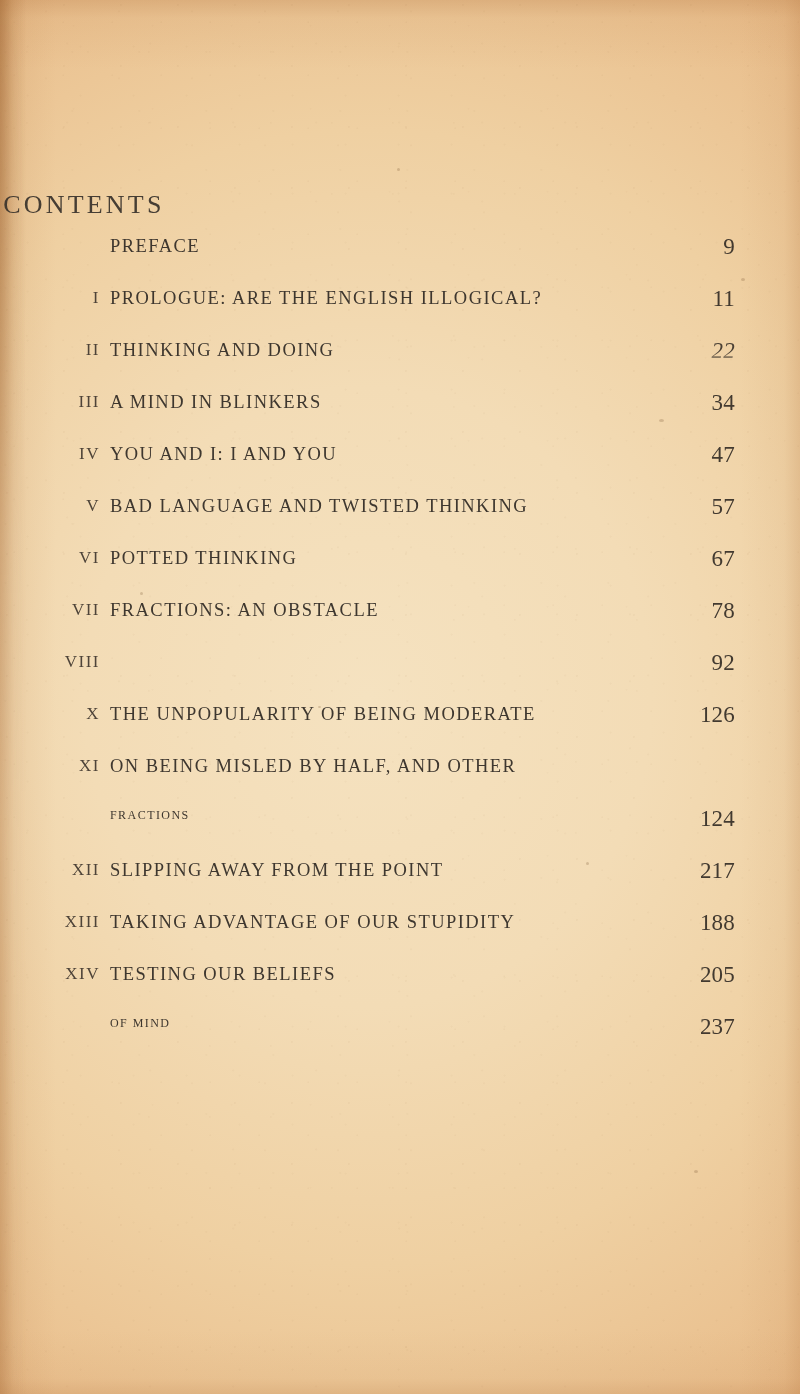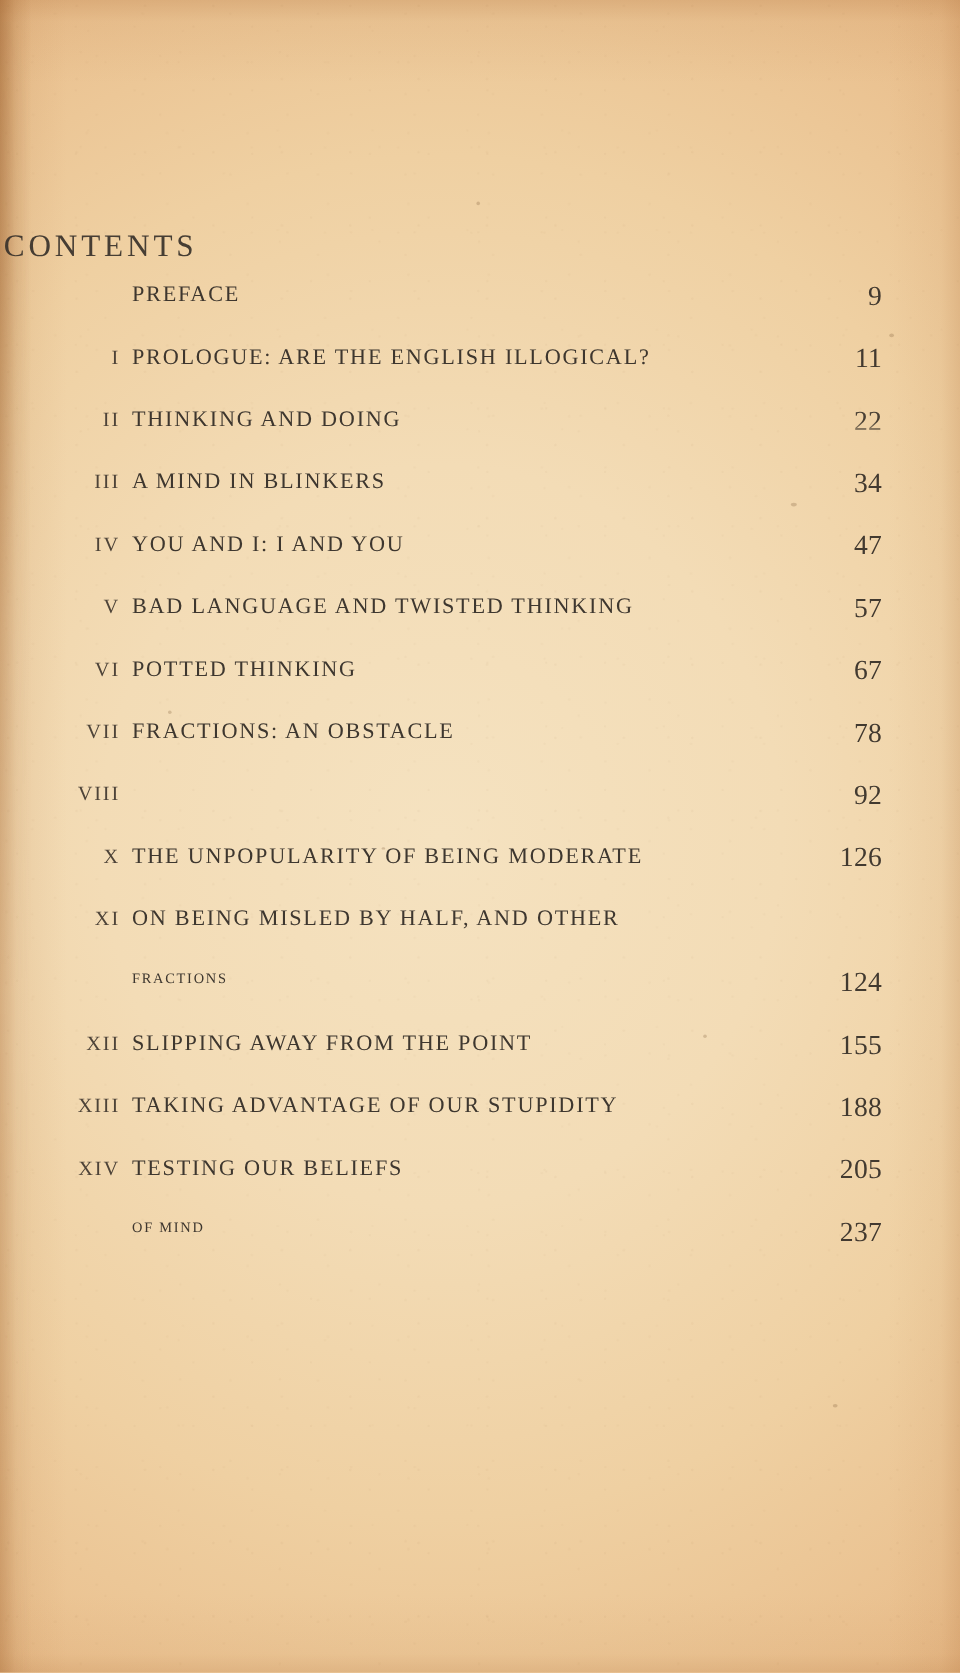--- a/index.html
+++ b/index.html
@@ -189,20 +189,21 @@
   .page-number.small {
     font-size: 22px;
   }
   
   .page-number.faded-zero { opacity: 0.80; }
   
   .page-number.washed {
     opacity: 0.88;
     -webkit-mask-image: linear-gradient(to bottom, #000 0%, #000 52%, rgba(0,0,0,0.50) 82%, rgba(0,0,0,0.34) 100%);
     mask-image: linear-gradient(to bottom, #000 0%, #000 52%, rgba(0,0,0,0.50) 82%, rgba(0,0,0,0.34) 100%);
+    font-style: italic;
   }
 
   
   .cont-title {
     position: absolute;
     left: 110px;
     top: 0;
     font-size: 12px;
     letter-spacing: 1.45px;
     color: #332d27;
@@ -286,21 +287,21 @@
           <div class="numeral">XI</div>
           <div class="entry-title">ON BEING MISLED BY HALF, AND OTHER</div>
         </div>
         <div class="toc-row">
           <div class="cont-title">FRACTIONS</div>
           <div class="page-number">124</div>
         </div>
         <div class="toc-row">
           <div class="numeral">XII</div>
           <div class="entry-title">SLIPPING AWAY FROM THE POINT</div>
-          <div class="page-number">155</div>
+          <div class="page-number">217</div>
         </div>
         <div class="toc-row">
           <div class="numeral">XIII</div>
           <div class="entry-title">TAKING ADVANTAGE OF OUR STUPIDITY</div>
           <div class="page-number">188</div>
         </div>
         <div class="toc-row">
           <div class="numeral">XIV</div>
           <div class="entry-title">TESTING OUR BELIEFS</div>
           <div class="page-number">205</div>

